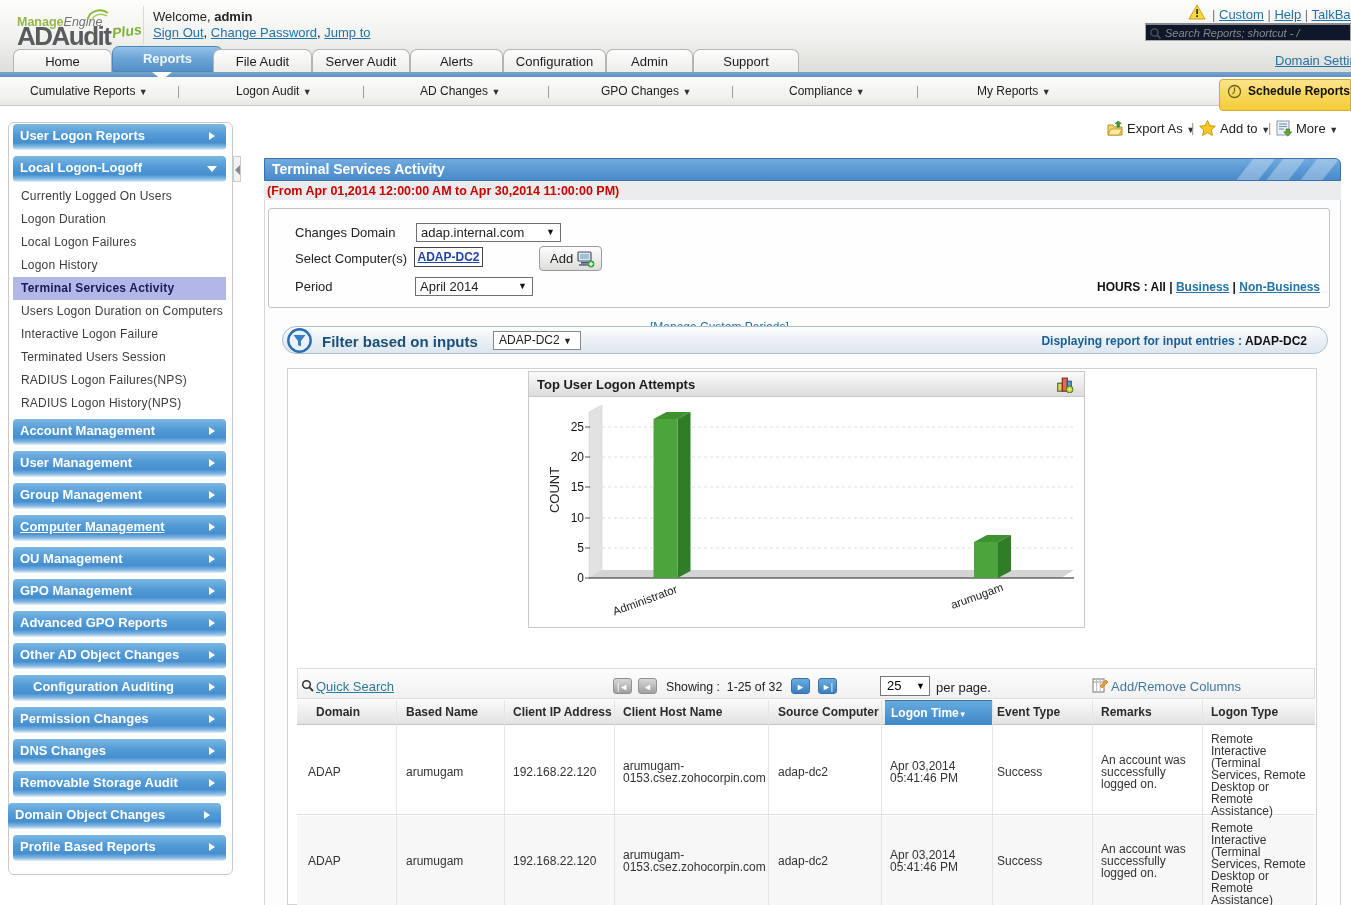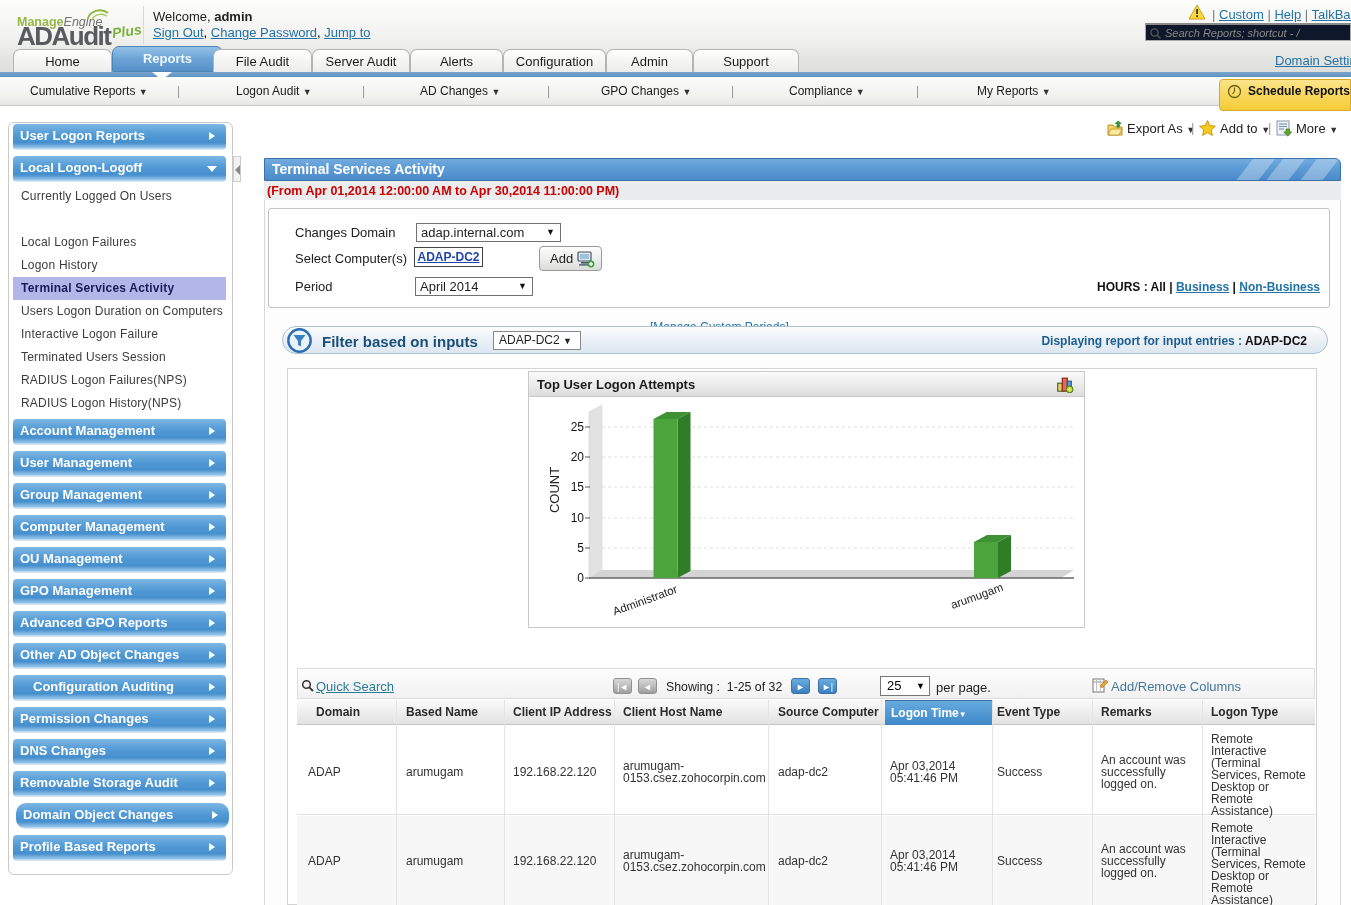--- a/index.html
+++ b/index.html
@@ -150,41 +150,42 @@
           <circle cx="7.5" cy="7.5" r="6" fill="none" stroke="#6b6014" stroke-width="1.3"></circle>
           <line x1="7.5" y1="7.5" x2="7.5" y2="3.5" stroke="#6b6014" stroke-width="1.2"></line>
           <line x1="7.5" y1="7.5" x2="5.5" y2="10" stroke="#6b6014" stroke-width="1.2"></line>
         </svg><span style="margin-left:26px;">Schedule Reports</span></div>
   </div>
 
   <div class="abs" id="sidebar"></div>
   <div class="sbar" style="left:13px;top:124px;">User Logon Reports<span class="arr"></span></div>
   <div class="sbar" style="left:13px;top:156px;">Local Logon-Logoff<span class="arrd"></span></div>
   <div class="sitem" style="left:13px;top:185px;">Currently Logged On Users</div>
+  <div class="sitem" style="left:13px;top:208px;">Logon Duration</div>
   <div class="sitem" style="left:13px;top:231px;">Local Logon Failures</div>
   <div class="sitem" style="left:13px;top:254px;">Logon History</div>
   <div class="sitem sel" style="left:13px;top:277px;">Terminal Services Activity</div>
   <div class="sitem" style="left:13px;top:300px;">Users Logon Duration on Computers</div>
   <div class="sitem" style="left:13px;top:323px;">Interactive Logon Failure</div>
   <div class="sitem" style="left:13px;top:346px;">Terminated Users Session</div>
   <div class="sitem" style="left:13px;top:369px;">RADIUS Logon Failures(NPS)</div>
   <div class="sitem" style="left:13px;top:392px;">RADIUS Logon History(NPS)</div>
   <div class="sbar" style="left:13px;top:419px;">Account Management<span class="arr"></span></div>
   <div class="sbar" style="left:13px;top:451px;">User Management<span class="arr"></span></div>
   <div class="sbar" style="left:13px;top:483px;">Group Management<span class="arr"></span></div>
-  <div class="sbar" style="left:13px;top:515px;">Computer Management<span class="arr"></span></div>
+  <div class="sbar" style="left:13px;top:515px;text-decoration:underline;">Computer Management<span class="arr"></span></div>
   <div class="sbar" style="left:13px;top:547px;">OU Management<span class="arr"></span></div>
   <div class="sbar" style="left:13px;top:579px;">GPO Management<span class="arr"></span></div>
   <div class="sbar" style="left:13px;top:611px;">Advanced GPO Reports<span class="arr"></span></div>
   <div class="sbar" style="left:13px;top:643px;">Other AD Object Changes<span class="arr"></span></div>
   <div class="sbar" style="left:13px;top:675px;padding-left:20px;">Configuration Auditing<span class="arr"></span></div>
   <div class="sbar" style="left:13px;top:707px;">Permission Changes<span class="arr"></span></div>
   <div class="sbar" style="left:13px;top:739px;">DNS Changes<span class="arr"></span></div>
   <div class="sbar" style="left:13px;top:771px;">Removable Storage Audit<span class="arr"></span></div>
-  <div class="sbar" style="left:16px;top:803px;border-radius:10px;">Domain Object Changes<span class="arr"></span></div>
+  <div class="sbar" style="left:8px;top:803px;">Domain Object Changes<span class="arr"></span></div>
   <div class="sbar" style="left:13px;top:835px;">Profile Based Reports<span class="arr"></span></div>
   <div class="abs" id="collapser"></div>
 
   <div class="abs" style="left:264px;top:180px;width:1077px;height:725px;background:#fdfdfd;border-left:1px solid #d8d8d8;border-right:1px solid #d8d8d8;"></div>
 
   <svg class="abs" style="left:1107px;top:121px;" width="16" height="16" viewBox="0 0 16 16">
     <path d="M1 4 L6 4 L7.5 6 L15 6 L15 14 L1 14 Z" fill="#f3d66a" stroke="#b89020" stroke-width="1"></path>
     <path d="M1 14 L4 8 L15 8 L12 14 Z" fill="#fbeaa0" stroke="#b89020" stroke-width="0.8"></path>
     <path d="M10 6 L10 2.5 L8.2 2.5 L11.2 0 L14.2 2.5 L12.4 2.5 L12.4 6 Z" fill="#3fa03f" stroke="#1f7a1f" stroke-width="0.7"></path>
   </svg>

